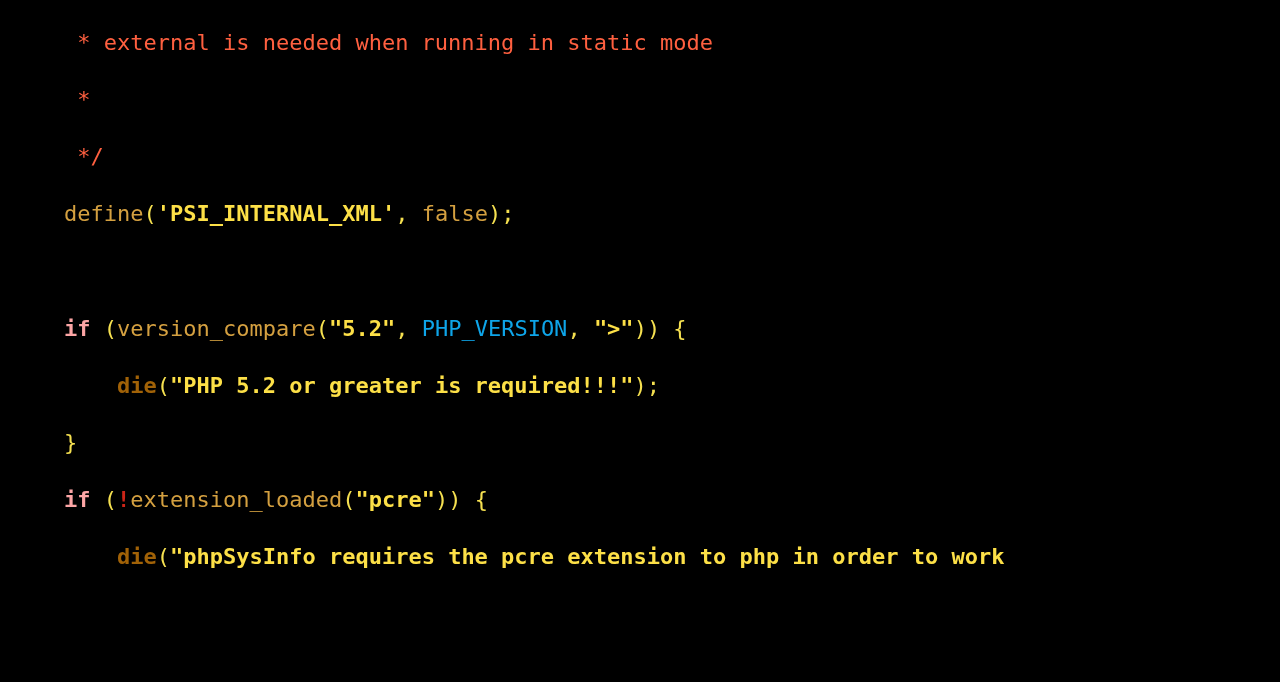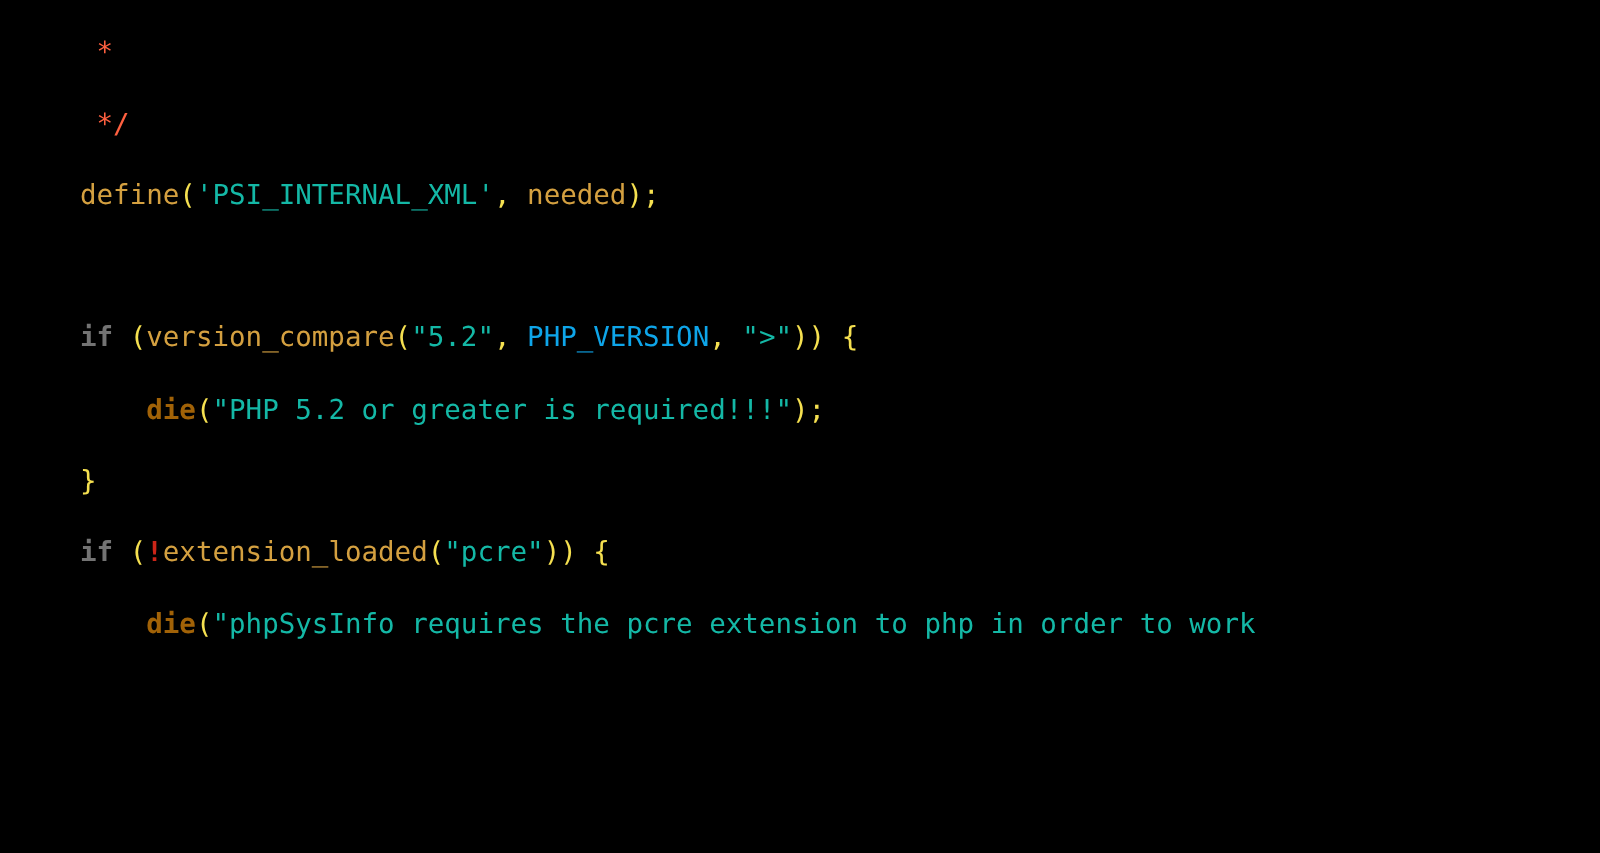--- a/index.html
+++ b/index.html
@@ -15,37 +15,38 @@
     height: 682px;
   }
   .code-container {
     padding: 0 0 0 64px;
     white-space: pre;
   }
   .line { display: block; }
   .comment { color: #ff6040; }
   .docblock-tag { color: #cc3020; font-weight: bold; }
   .docblock-type { color: #d4a040; font-style: italic; }
-  .keyword { color: #737373; font-weight: bold; }
+  .keyword { color: #fca5a5; font-weight: bold; }
   .keyword-die { color: #a16207; font-weight: bold; }
   .func { color: #d4a040; }
-  .string { color: #14b8a6; }
+  .string { color: #fde047; font-weight: bold; }
   .paren { color: #f5e050; }
   .punct { color: #f5e050; }
   .const { color: #0ea5e9; }
   .bool { color: #d4a040; }
   .op-neg { color: #cc2518; font-weight: bold; }
 </style>
 </head>
 <body>
 
 <div class="code-container">
+<span class="line"><span class="comment"> * external is needed when running in static mode</span></span>
 <span class="line"><span class="comment"> *</span></span>
 <span class="line"><span class="comment"> */</span></span>
-<span class="line"><span class="func">define</span><span class="paren">(</span><span class="string">'PSI_INTERNAL_XML'</span><span class="punct">, </span><span class="bool">needed</span><span class="paren">)</span><span class="punct">;</span></span>
+<span class="line"><span class="func">define</span><span class="paren">(</span><span class="string">'PSI_INTERNAL_XML'</span><span class="punct">, </span><span class="bool">false</span><span class="paren">)</span><span class="punct">;</span></span>
 <span class="line"> </span>
 <span class="line"><span class="keyword">if</span><span class="punct"> </span><span class="paren">(</span><span class="func">version_compare</span><span class="paren">(</span><span class="string">"5.2"</span><span class="punct">, </span><span class="const">PHP_VERSION</span><span class="punct">, </span><span class="string">"&gt;"</span><span class="paren">)</span><span class="paren">)</span><span class="punct"> {</span></span>
 <span class="line"><span>    </span><span class="keyword-die">die</span><span class="paren">(</span><span class="string">"PHP 5.2 or greater is required!!!"</span><span class="paren">)</span><span class="punct">;</span></span>
 <span class="line"><span class="punct">}</span></span>
 <span class="line"><span class="keyword">if</span><span class="punct"> </span><span class="paren">(</span><span class="op-neg">!</span><span class="func">extension_loaded</span><span class="paren">(</span><span class="string">"pcre"</span><span class="paren">)</span><span class="paren">)</span><span class="punct"> {</span></span>
 <span class="line"><span>    </span><span class="keyword-die">die</span><span class="paren">(</span><span class="string">"phpSysInfo requires the pcre extension to php in order to work</span></span>
 
 
 
 

